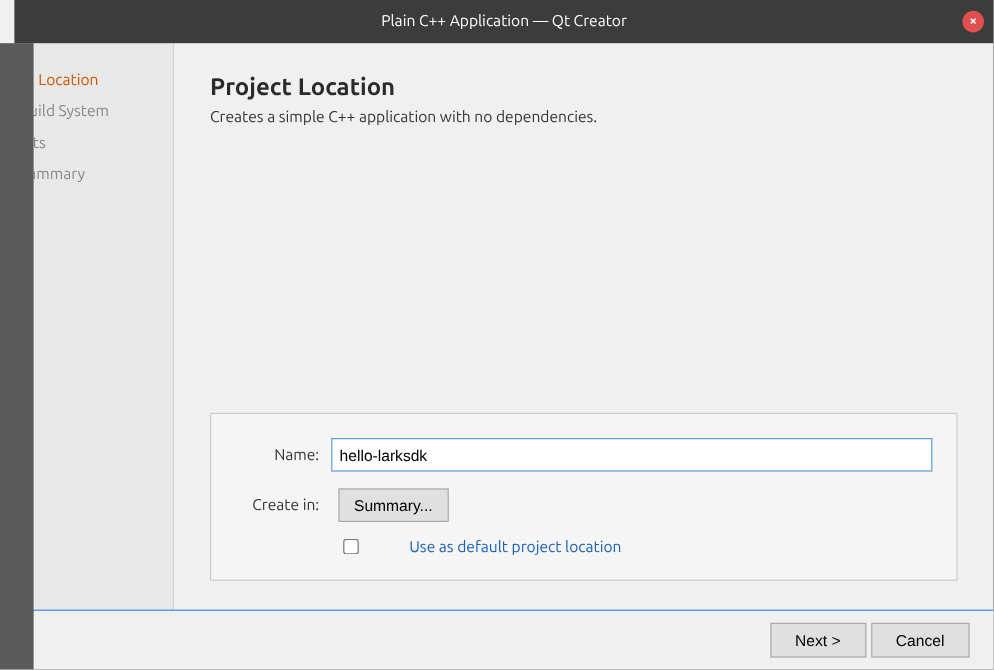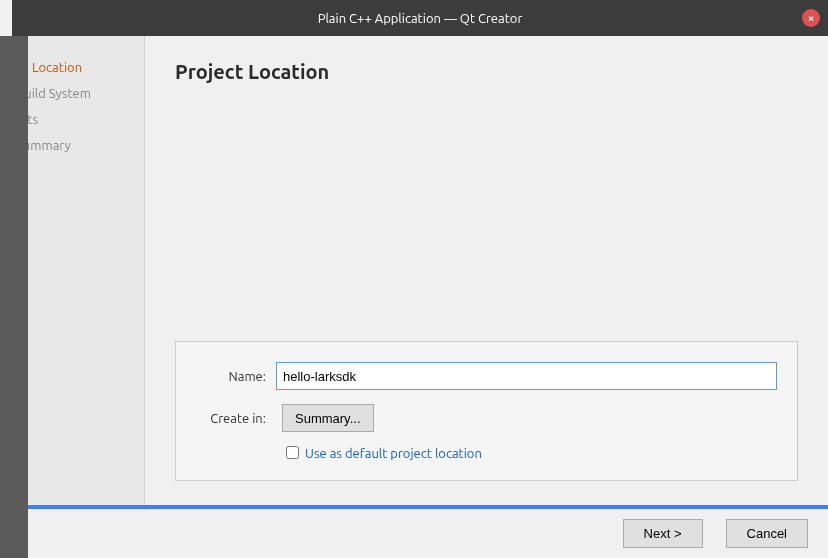--- a/index.html
+++ b/index.html
@@ -167,39 +167,40 @@
       font-size: 13px;
       cursor: pointer;
       height: 28px;
     }
 
     .checkbox-row {
       display: flex;
       align-items: flex-start;
       margin-left: 90px;
       margin-top: 4px;
+      gap: 36px;
     }
 
     .checkbox-row input[type="checkbox"] {
       margin-right: 6px;
     }
 
     .checkbox-label {
       color: #1a5fb4;
       font-size: 13px;
     }
 
     .dialog-footer {
       display: flex;
       justify-content: flex-end;
       align-items: center;
       padding: 10px 20px;
-      border-top: 4px solid #3b82f6;
+      border-top: 1px solid #3b82f6;
       background: #f0f0f0;
-      gap: 23px;
+      gap: 4px;
       flex-shrink: 0;
     }
 
     .footer-btn {
       padding: 6px 20px;
       font-size: 13px;
       cursor: pointer;
       border: 1px solid #aaa;
       background: #e0e0e0;
       min-width: 80px;
@@ -243,20 +244,21 @@
       <div class="sidebar-item">
         <span>Kits</span>
       </div>
       <div class="sidebar-item">
         <span>Summary</span>
       </div>
     </div>
 
     <div class="main-content">
       <h1 class="page-title">Project Location</h1>
+      <p class="page-description">Creates a simple C++ application with no dependencies.</p>
 
       <div class="spacer"></div>
 
       <div class="form-area">
 
         <div class="form-row">
           <label class="form-label">Name:</label>
           <input class="form-input" type="text" value="hello-larksdk" style="">
         </div>
 

